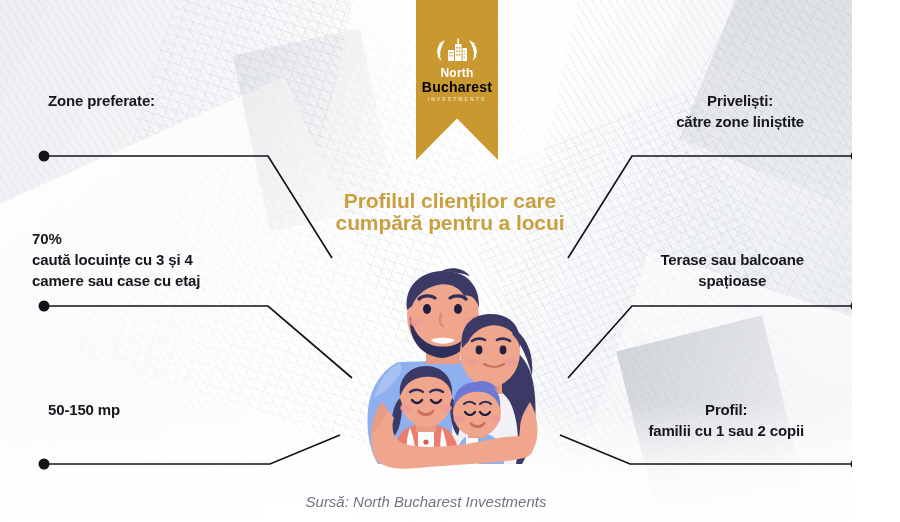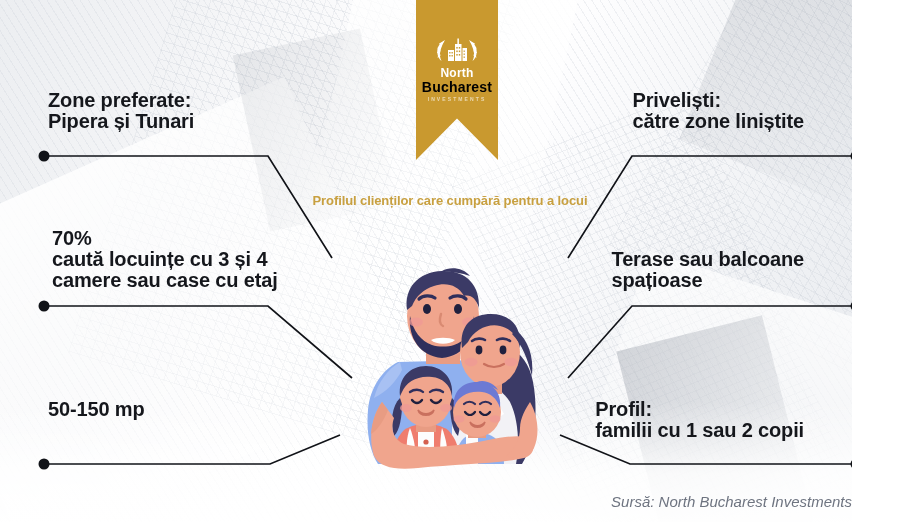--- a/index.html
+++ b/index.html
@@ -126,67 +126,67 @@
     margin-top: 2px;
   }
 
   
   .center-title {
     position: absolute;
     left: 300px; top: 190px;
     width: 300px;
     text-align: center;
     color: #c8a040;
-    font-size: 13px;
+    font-size: 21px;
     font-weight: 700;
     line-height: 22px;
     letter-spacing: -0.1px;
   }
 
   
   .connectors {
     position: absolute;
     inset: 0;
     width: 900px; height: 522px;
   }
   .conn-line { fill: none; stroke: #111318; stroke-width: 1.7; }
   .conn-dot { fill: #111318; }
 
   
   .fact {
     position: absolute;
     color: #15171c;
-    font-size: 20px;
+    font-size: 15px;
     font-weight: 700;
     line-height: 21px;
     letter-spacing: -0.15px;
   }
   .fact.left  { text-align: left; }
-  .fact.right { text-align: left; }
+  .fact.right { text-align: center; }
   .fact .ln { display: block; white-space: nowrap; }
 
   .fact-zone     { left: 48px;  top: 90px;  }
-  .fact-percent  { left: 52px;  top: 228px; }
+  .fact-percent  { left: 32px;  top: 228px; }
   .fact-surface  { left: 48px;  top: 399px; }
   .fact-views    { right: 48px; top: 90px;  }
   .fact-terrace  { right: 48px; top: 249px; }
   .fact-profile  { right: 48px; top: 399px; }
 
   
   .family {
     position: absolute;
     left: 338px; top: 252px;
     width: 234px; height: 226px;
   }
 
   
   .source {
     position: absolute;
     left: 0; right: 0; bottom: 12px;
-    text-align: right;
+    text-align: center;
     color: #6e7480;
     font-size: 15px;
     font-style: italic;
     font-family: "Liberation Sans", sans-serif;
   }
 </style>
 </head>
 <body>
 
 <div id="infographic">
@@ -339,21 +339,20 @@
     <path d="M132,170 C136,175 143,175 147,170 C145,177 134,177 132,170 Z" fill="#ffffff" stroke="#c9705e" stroke-width="1.5"></path>
 
     <path d="M44,150 C34,164 30,186 36,204 C42,216 58,218 80,216 C120,212 160,212 186,206 C196,203 198,194 192,188 C186,182 172,184 150,188 C120,194 86,198 66,192 C56,188 52,178 56,166 Z" fill="#f0a58d"></path>
     <path d="M44,150 C38,158 34,170 33,182 C40,178 46,168 50,158 Z" fill="#e89c83"></path>
 
     <path d="M192,150 C200,164 202,182 196,196 C190,206 178,208 168,204 C176,198 182,188 182,176 C182,166 188,156 192,150 Z" fill="#f0a58d"></path>
   </svg>
 
   <div class="fact left fact-zone">
     <span class="ln">Zone preferate:</span>
-    <span class="ln">Pipera și Tunari</span>
   </div>
   <div class="fact left fact-percent">
     <span class="ln">70%</span>
     <span class="ln">caută locuințe cu 3 și 4</span>
     <span class="ln">camere sau case cu etaj</span>
   </div>
   <div class="fact left fact-surface">
     <span class="ln">50-150 mp</span>
   </div>
 

